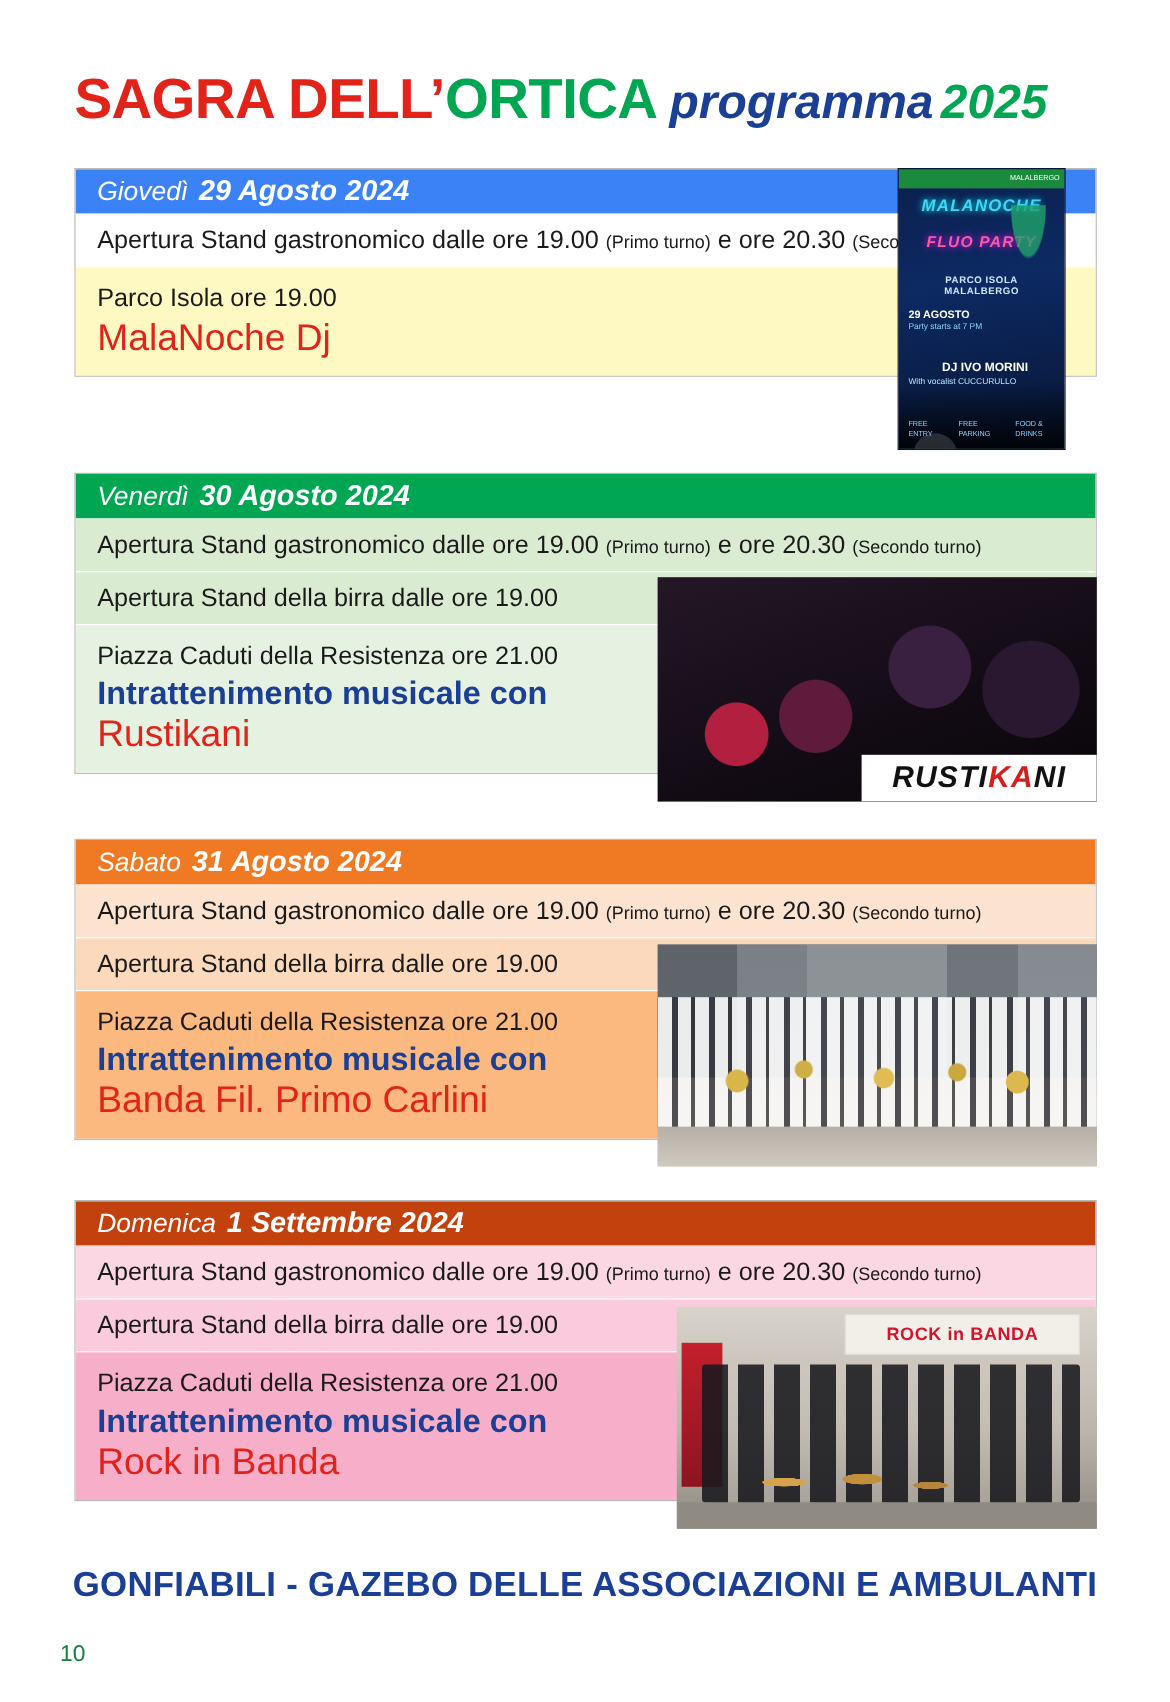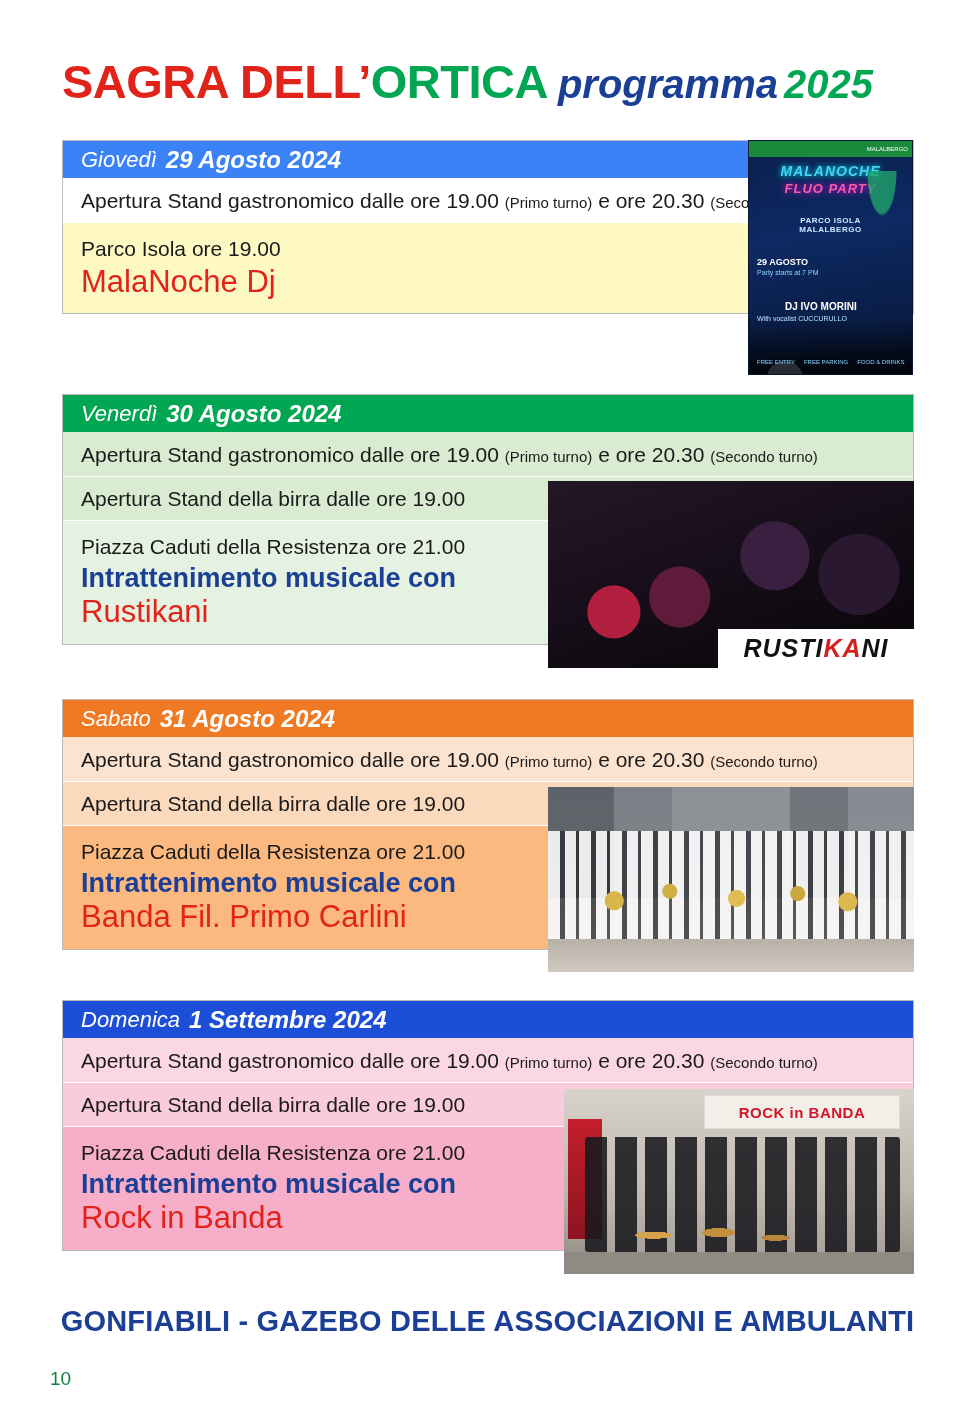--- a/index.html
+++ b/index.html
@@ -115,37 +115,37 @@
   #day-fri .day-header { background: #00a651; }
   #day-fri .r1 { background: #d9ecd2; }
   #day-fri .r2 { background: #d9ecd2; }
   #day-fri .r3 { background: #e6f2e1; }
   
   #day-sat .day-header { background: #f07a23; }
   #day-sat .r1 { background: #fce3cf; }
   #day-sat .r2 { background: #fbd9bd; }
   #day-sat .r3 { background: #fbb97f; }
   
-  #day-sun .day-header { background: #1d4ed8; }
+  #day-sun .day-header { background: #c2410c; }
   #day-sun .r1 { background: #fbd7e4; }
   #day-sun .r2 { background: #f9cbdc; }
   #day-sun .r3 { background: #f7aec9; }
 
   
   .photo {
     position: absolute;
     overflow: hidden;
     background: #111;
   }
 
   
   #flyer {
     left: 748px;
     top: 140px;
-    width: 165px;
+    width: 140px;
     height: 235px;
     background: linear-gradient(170deg, #0b1f4d 0%, #0d2a63 40%, #071533 100%);
     border: 1px solid #0a1733;
   }
   #flyer .fl-top {
     height: 16px;
     background: #1c8a3c;
     display: flex;
     align-items: center;
     justify-content: flex-end;
@@ -167,21 +167,21 @@
     text-shadow: 0 0 6px #0ff;
   }
   #flyer .fl-sub {
     text-align: center;
     color: #f55fa0;
     font-size: 13px;
     font-style: italic;
     font-weight: bold;
     letter-spacing: 1px;
     text-shadow: 0 0 6px #f0f;
-    margin-top: 2px;
+    margin-top: 15px;
   }
   #flyer .fl-parco {
     text-align: center;
     color: #cfe8ff;
     font-size: 8px;
     font-weight: bold;
     letter-spacing: 0.5px;
     margin-top: 20px;
   }
   #flyer .fl-parco2 {

